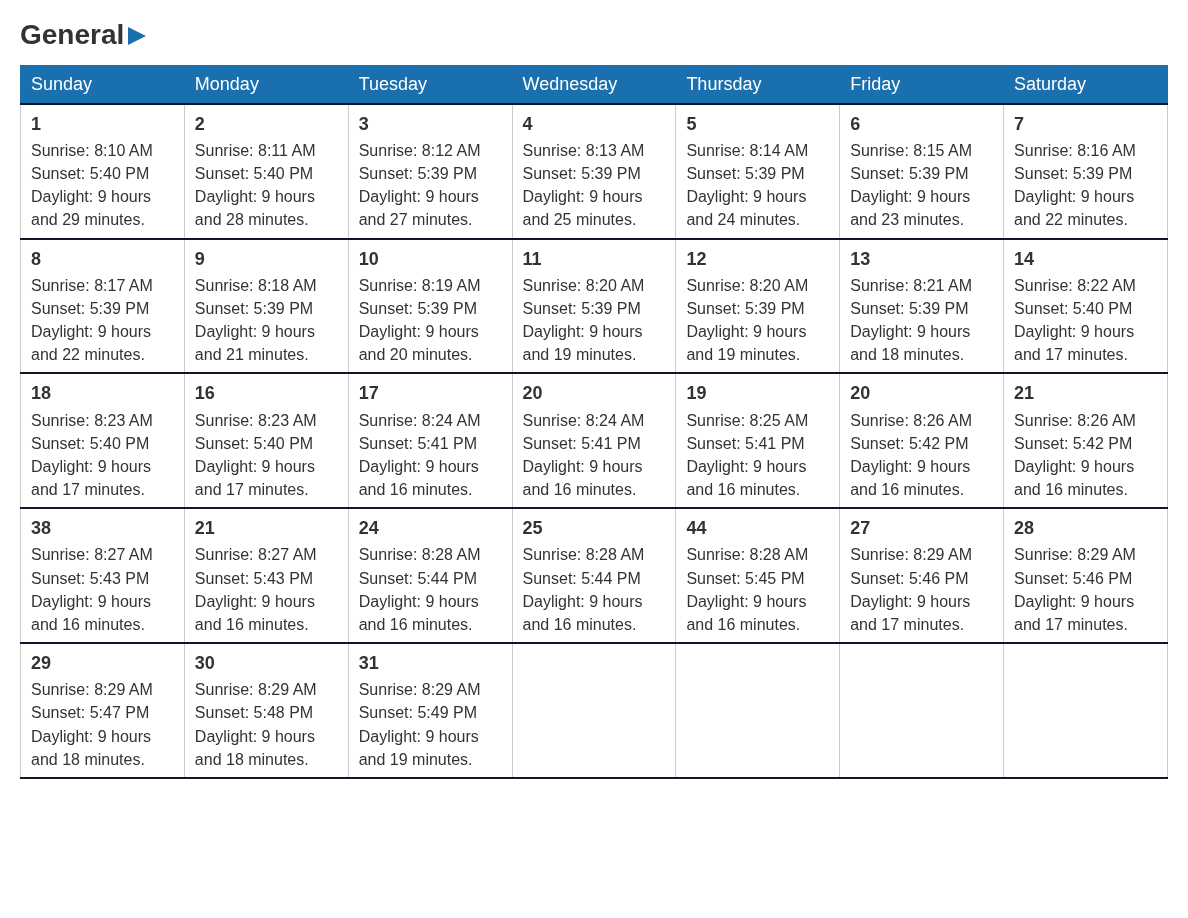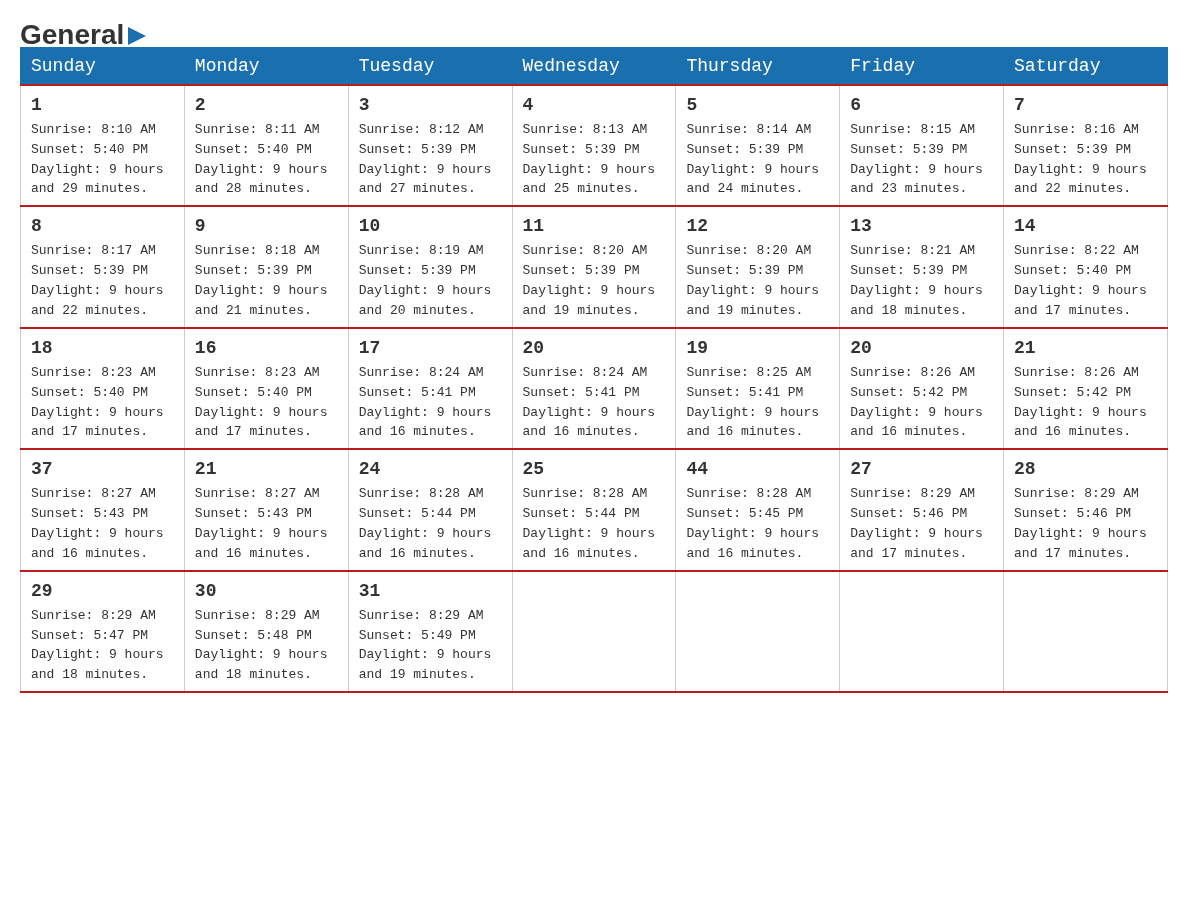--- a/index.html
+++ b/index.html
@@ -7,20 +7,21 @@
       font-family: Arial, sans-serif;
       background: #fff;
       padding: 20px;
       width: 1188px;
       min-height: 918px;
     }
     .header-area {
       display: flex;
       justify-content: space-between;
       align-items: flex-start;
+      margin-bottom: 18px;
     }
     .logo {
       display: flex;
       flex-direction: column;
       align-items: flex-start;
     }
     .logo-text {
       font-size: 28px;
       font-weight: bold;
       color: #333;
@@ -63,31 +64,30 @@
       vertical-align: top;
       padding: 6px 10px;
       border: 1px solid #ccc;
       width: 14.28%;
       min-height: 100px;
       font-size: 13.5px;
       color: #333;
       line-height: 1.45;
     }
     .calendar-table tr {
-      border-bottom: 2px solid #b91c1c;
-      font-family: Liberation Mono, monospace;
+      border-bottom: 2px solid #0f172a;
     }
     .day-number {
       font-size: 18px;
       font-weight: bold;
       display: block;
       margin-bottom: 2px;
     }
     .day-info {
-      font-size: 13px;
+      font-size: 16px;
       color: #333;
     }
     .empty-cell {
       background: #fff;
     }
   </style>
 </head>
 <body>
 
 <div class="header-area">
@@ -140,21 +140,21 @@
       <tr>
         <td><span class="day-number">18</span><span class="day-info">Sunrise: 8:23 AM<br>Sunset: 5:40 PM<br>Daylight: 9 hours<br>and 17 minutes.</span></td>
         <td><span class="day-number">16</span><span class="day-info">Sunrise: 8:23 AM<br>Sunset: 5:40 PM<br>Daylight: 9 hours<br>and 17 minutes.</span></td>
         <td><span class="day-number">17</span><span class="day-info">Sunrise: 8:24 AM<br>Sunset: 5:41 PM<br>Daylight: 9 hours<br>and 16 minutes.</span></td>
         <td><span class="day-number">20</span><span class="day-info">Sunrise: 8:24 AM<br>Sunset: 5:41 PM<br>Daylight: 9 hours<br>and 16 minutes.</span></td>
         <td><span class="day-number">19</span><span class="day-info">Sunrise: 8:25 AM<br>Sunset: 5:41 PM<br>Daylight: 9 hours<br>and 16 minutes.</span></td>
         <td><span class="day-number">20</span><span class="day-info">Sunrise: 8:26 AM<br>Sunset: 5:42 PM<br>Daylight: 9 hours<br>and 16 minutes.</span></td>
         <td><span class="day-number">21</span><span class="day-info">Sunrise: 8:26 AM<br>Sunset: 5:42 PM<br>Daylight: 9 hours<br>and 16 minutes.</span></td>
       </tr>
       <tr>
-        <td><span class="day-number">37</span><span class="day-info">Sunrise: 8:27 AM<br>Sunset: 5:43 PM<br>Daylight: 9 hours<br>and 16 minutes.</span></td>
+        <td><span class="day-number">38</span><span class="day-info">Sunrise: 8:27 AM<br>Sunset: 5:43 PM<br>Daylight: 9 hours<br>and 16 minutes.</span></td>
         <td><span class="day-number">21</span><span class="day-info">Sunrise: 8:27 AM<br>Sunset: 5:43 PM<br>Daylight: 9 hours<br>and 16 minutes.</span></td>
         <td><span class="day-number">24</span><span class="day-info">Sunrise: 8:28 AM<br>Sunset: 5:44 PM<br>Daylight: 9 hours<br>and 16 minutes.</span></td>
         <td><span class="day-number">25</span><span class="day-info">Sunrise: 8:28 AM<br>Sunset: 5:44 PM<br>Daylight: 9 hours<br>and 16 minutes.</span></td>
         <td><span class="day-number">44</span><span class="day-info">Sunrise: 8:28 AM<br>Sunset: 5:45 PM<br>Daylight: 9 hours<br>and 16 minutes.</span></td>
         <td><span class="day-number">27</span><span class="day-info">Sunrise: 8:29 AM<br>Sunset: 5:46 PM<br>Daylight: 9 hours<br>and 17 minutes.</span></td>
         <td><span class="day-number">28</span><span class="day-info">Sunrise: 8:29 AM<br>Sunset: 5:46 PM<br>Daylight: 9 hours<br>and 17 minutes.</span></td>
       </tr>
       <tr>
         <td><span class="day-number">29</span><span class="day-info">Sunrise: 8:29 AM<br>Sunset: 5:47 PM<br>Daylight: 9 hours<br>and 18 minutes.</span></td>
         <td><span class="day-number">30</span><span class="day-info">Sunrise: 8:29 AM<br>Sunset: 5:48 PM<br>Daylight: 9 hours<br>and 18 minutes.</span></td>

